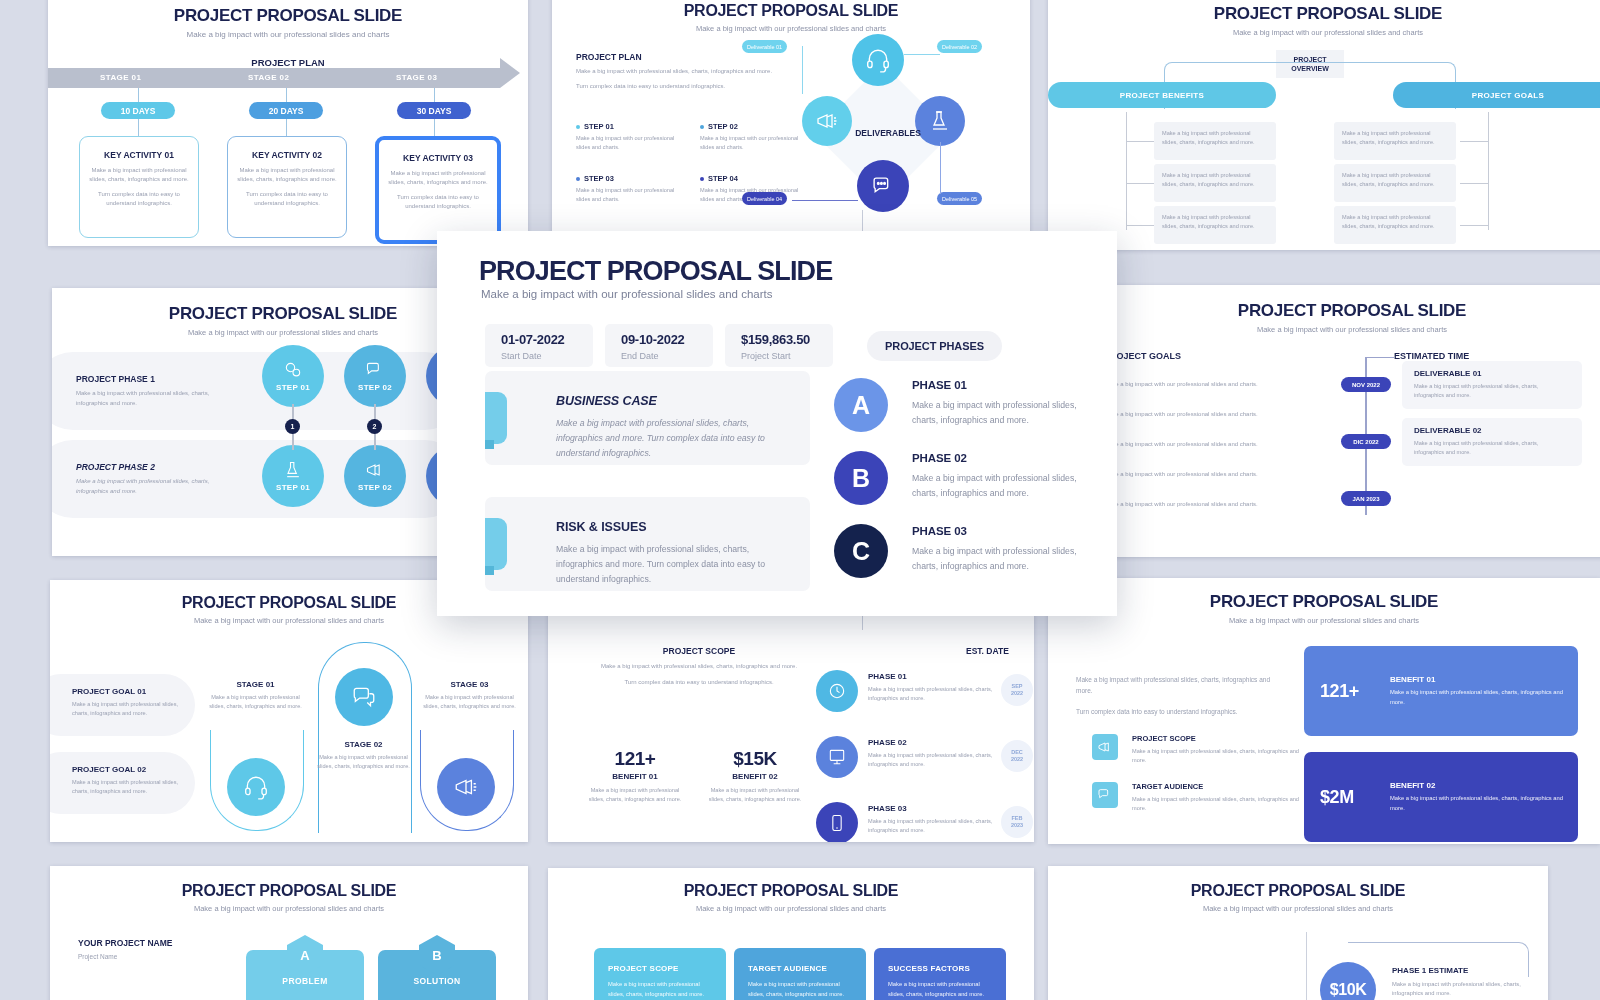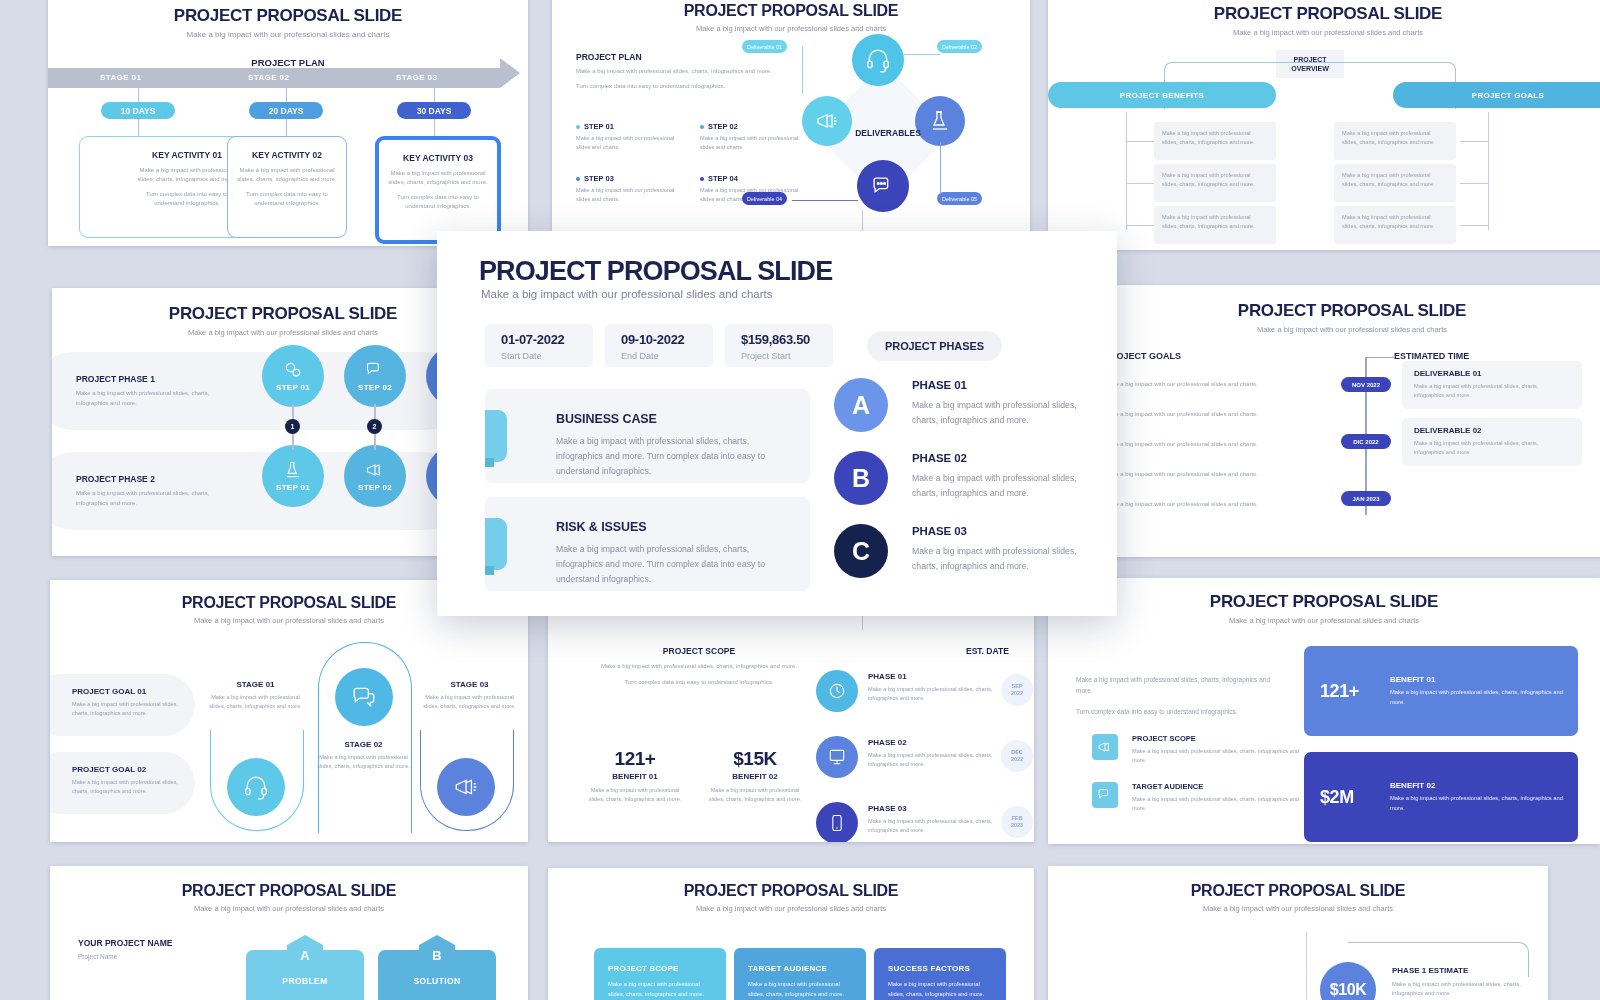--- a/index.html
+++ b/index.html
@@ -236,21 +236,21 @@
     <div class="vline" style="left:386px;top:94px;height:16px;"></div>
 
     <div class="daypill" style="left:53px;width:74px;background:#5ec8e8;">10 DAYS</div>
     <div class="daypill" style="left:201px;width:74px;background:#4d9fe0;">20 DAYS</div>
     <div class="daypill" style="left:349px;width:74px;background:#3f62cf;">30 DAYS</div>
 
     <div class="vline" style="left:90px;top:125px;height:18px;"></div>
     <div class="vline" style="left:238px;top:125px;height:18px;"></div>
     <div class="vline" style="left:386px;top:125px;height:18px;"></div>
 
-    <div class="actbox" style="left:31px;border:1px solid #8fd3ea;padding-left:48px;">
+    <div class="actbox" style="left:31px;border:1px solid #8fd3ea;">
       <h4>KEY ACTIVITY 01</h4>
       <p>Make a big impact with professional slides, charts, infographics and more.</p>
       <p>Turn complex data into easy to understand infographics.</p>
     </div>
     <div class="actbox" style="left:179px;border:1px solid #88b8e4;">
       <h4>KEY ACTIVITY 02</h4>
       <p>Make a big impact with professional slides, charts, infographics and more.</p>
       <p>Turn complex data into easy to understand infographics.</p>
     </div>
     <div class="actbox" style="left:327px;border:4px solid #3b82f6;">
@@ -381,21 +381,21 @@
   </div>
 
   <div class="slide" id="s4">
     <div class="sh">PROJECT PROPOSAL SLIDE</div>
     <div class="ss">Make a big impact with our professional slides and charts</div>
 
     <div class="phaseband" style="top:64px;">
       <h4>PROJECT PHASE 1</h4>
       <p>Make a big impact with professional slides, charts, infographics and more.</p>
     </div>
-    <div class="phaseband" style="top:164px;">
+    <div class="phaseband" style="top:152px;font-style:italic;">
       <h4>PROJECT PHASE 2</h4>
       <p>Make a big impact with professional slides, charts, infographics and more.</p>
     </div>
 
     <div class="stepcirc" style="left:210px;top:57px;width:62px;height:62px;background:#5ec8e8;">
       <svg width="22" height="20" viewBox="0 0 24 24" fill="none" stroke="#fff" stroke-width="1.3">
           <circle cx="9" cy="9" r="5"></circle>
           <circle cx="16" cy="15" r="4"></circle>
         </svg>
       <span>STEP 01</span>
@@ -679,21 +679,21 @@
     </div>
     <div class="dcard" style="left:168px;width:108px;">
       <div class="dv">09-10-2022</div>
       <div class="dl">End Date</div>
     </div>
     <div class="dcard" style="left:288px;width:108px;">
       <div class="dv">$159,863.50</div>
       <div class="dl">Project Start</div>
     </div>
 
-    <div class="icard" style="top:158px;height:94px;">
+    <div class="icard" style="top:140px;height:94px;font-style:italic;">
       <div class="tab" style="top:21px;"></div>
       <div class="tabfoot" style="left:0;top:69px;"></div>
       <h3>BUSINESS CASE</h3>
       <p>Make a big impact with professional slides, charts, infographics and more. Turn complex data into easy to understand infographics.</p>
     </div>
 
     <div class="icard" style="top:266px;height:94px;">
       <div class="tab" style="top:21px;"></div>
       <div class="tabfoot" style="left:0;top:69px;"></div>
       <h3>RISK &amp; ISSUES</h3>

